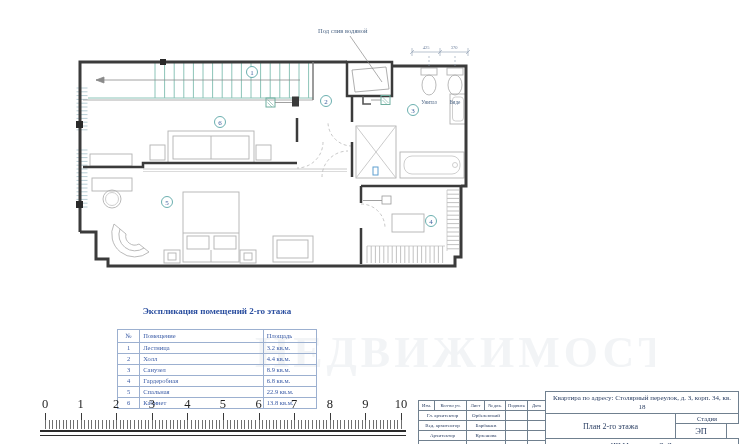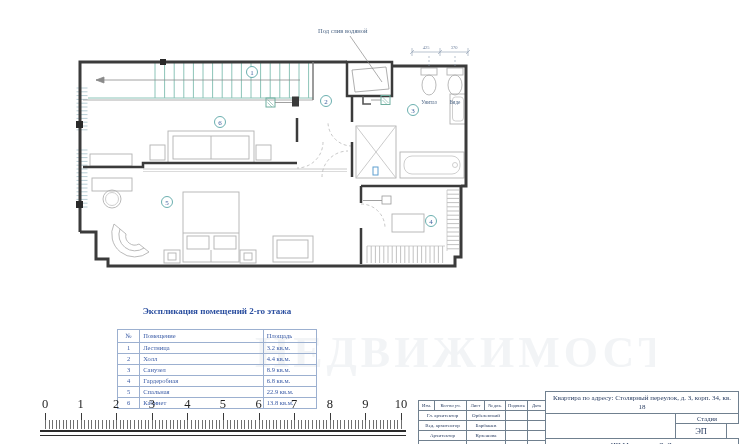--- a/index.html
+++ b/index.html
@@ -349,20 +349,21 @@
   <span class="ruler-num">10</span>
 </div>
 <div class="ruler-ticks">
   <div class="major"></div>
   <div class="minor"></div>
 </div>
 <div class="ruler-base"></div>
 
 <div class="stamp">
   <div class="cell addr">Квартира по адресу: Столярный переулок, д. 3, корп. 34, кв. 18</div>
+  <div class="cell plan-title">План 2-го этажа</div>
   <div class="cell stage-label">Стадия</div>
   <div class="cell stage-value">ЭП</div>
   <div class="cell company">ИП Малашкова Д. Д.</div>
 
   <div class="cell lt" style="left:0;top:9px;width:17px;height:11px;">Изм.</div>
   <div class="cell lt" style="left:16px;top:9px;width:33px;height:11px;">Кол-во уч.</div>
   <div class="cell lt" style="left:48px;top:9px;width:19px;height:11px;">Лист</div>
   <div class="cell lt" style="left:66px;top:9px;width:22px;height:11px;">№ док.</div>
   <div class="cell lt" style="left:87px;top:9px;width:23px;height:11px;">Подпись</div>
   <div class="cell lt" style="left:109px;top:9px;width:19px;height:11px;">Дата</div>

